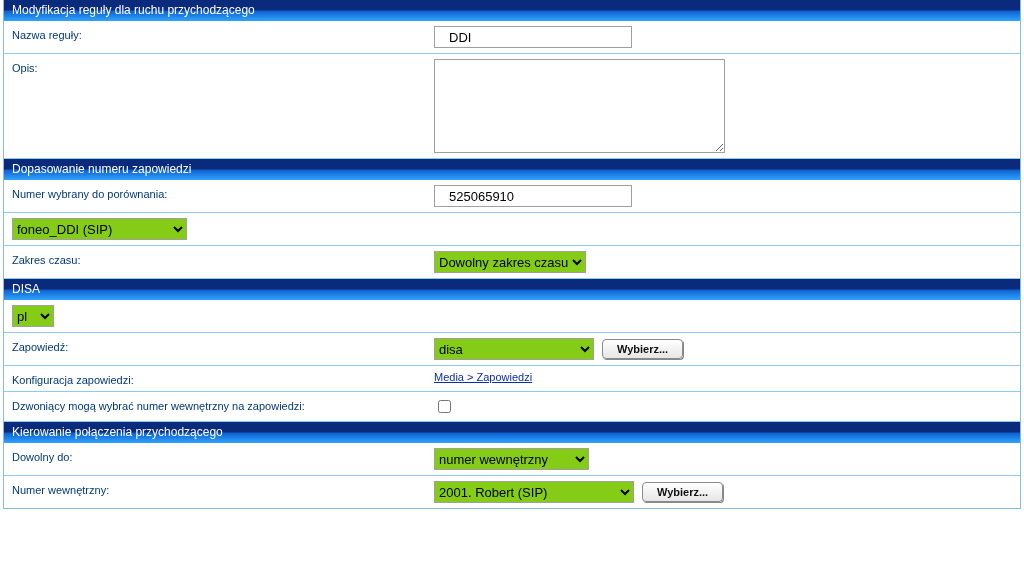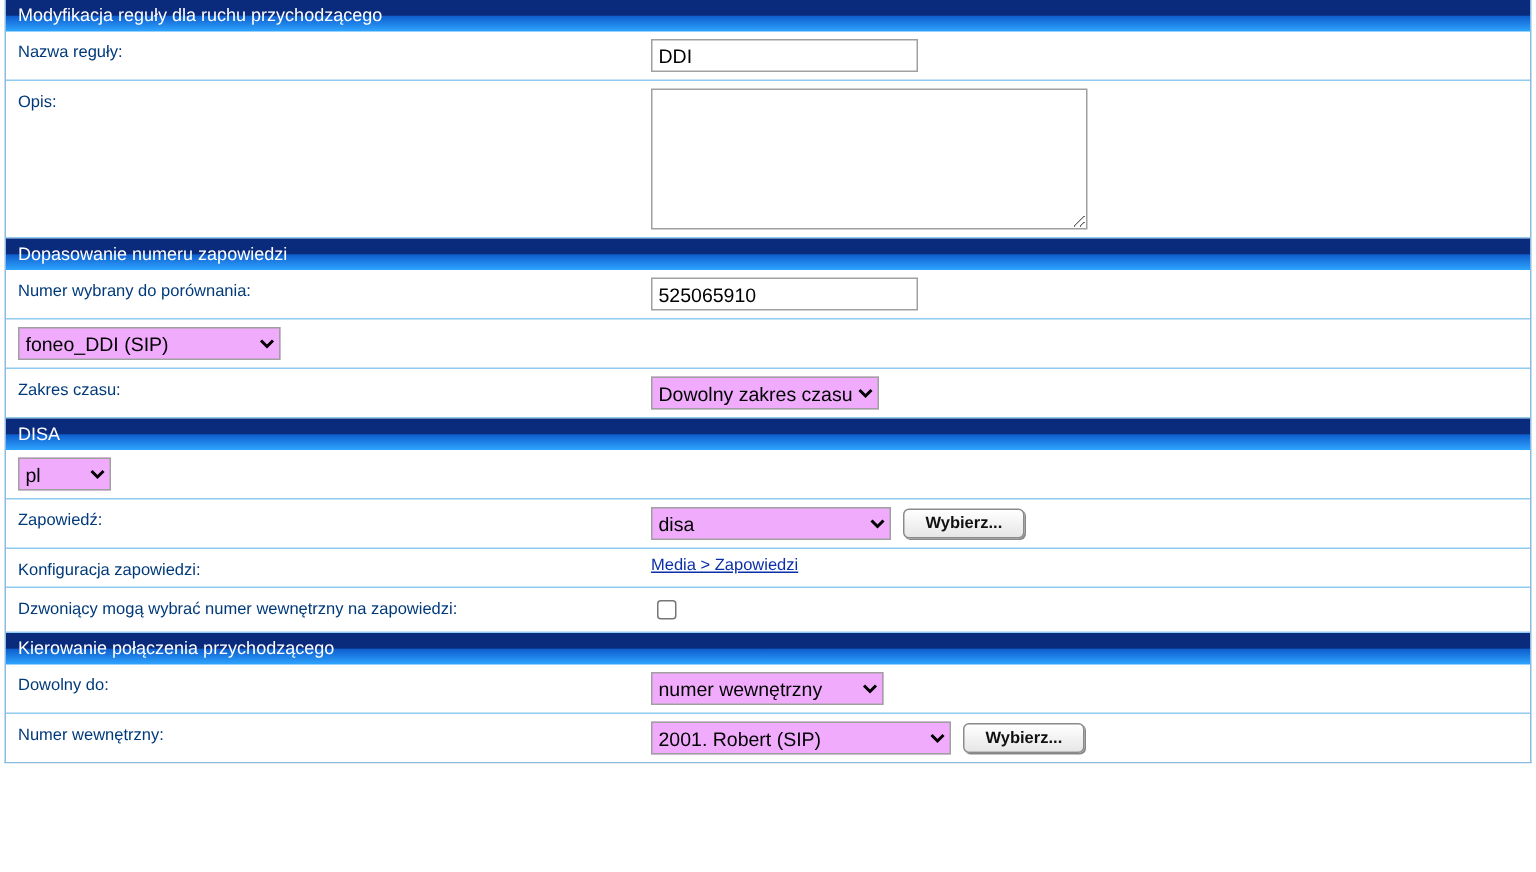--- a/index.html
+++ b/index.html
@@ -40,39 +40,39 @@
   }
   .input-col {
     flex: 1;
     display: flex;
     align-items: center;
     gap: 8px;
   }
   input[type="text"] {
     font-family: Arial, sans-serif;
     font-size: 13px;
-    padding: 2px 4px;
+    padding: 2px 14px;
     border: 1px solid #a0a0a0;
     background: #fff;
     height: 16px;
     box-sizing: content-box;
   }
   textarea {
     font-family: Arial, sans-serif;
     font-size: 13px;
     padding: 2px 3px;
     border: 1px solid #a0a0a0;
     background: #fff;
     resize: both;
   }
   select {
     font-family: Arial, sans-serif;
     font-size: 13px;
     border: 1px solid #a0a0a0;
-    background: #f0abfc;
+    background: #84cc16;
     height: 22px;
   }
   input[type="checkbox"] {
     width: 13px;
     height: 13px;
     margin: 3px 3px 3px 4px;
   }
   .btn {
     display: inline-block;
     font-family: Verdana, Arial, sans-serif;
@@ -147,21 +147,21 @@
         <option>Dowolny zakres czasu</option>
       </select>
     </div>
   </div>
 
   <div class="section-header">DISA</div>
 
 
   <div class="row">
     <div class="input-col">
-      <select style="width:62px">
+      <select style="width:42px">
         <option>pl</option>
       </select>
     </div>
   </div>
 
   <div class="row">
     <div class="label-col">Zapowiedź:</div>
     <div class="input-col">
       <select style="width:160px">
         <option>disa</option>

